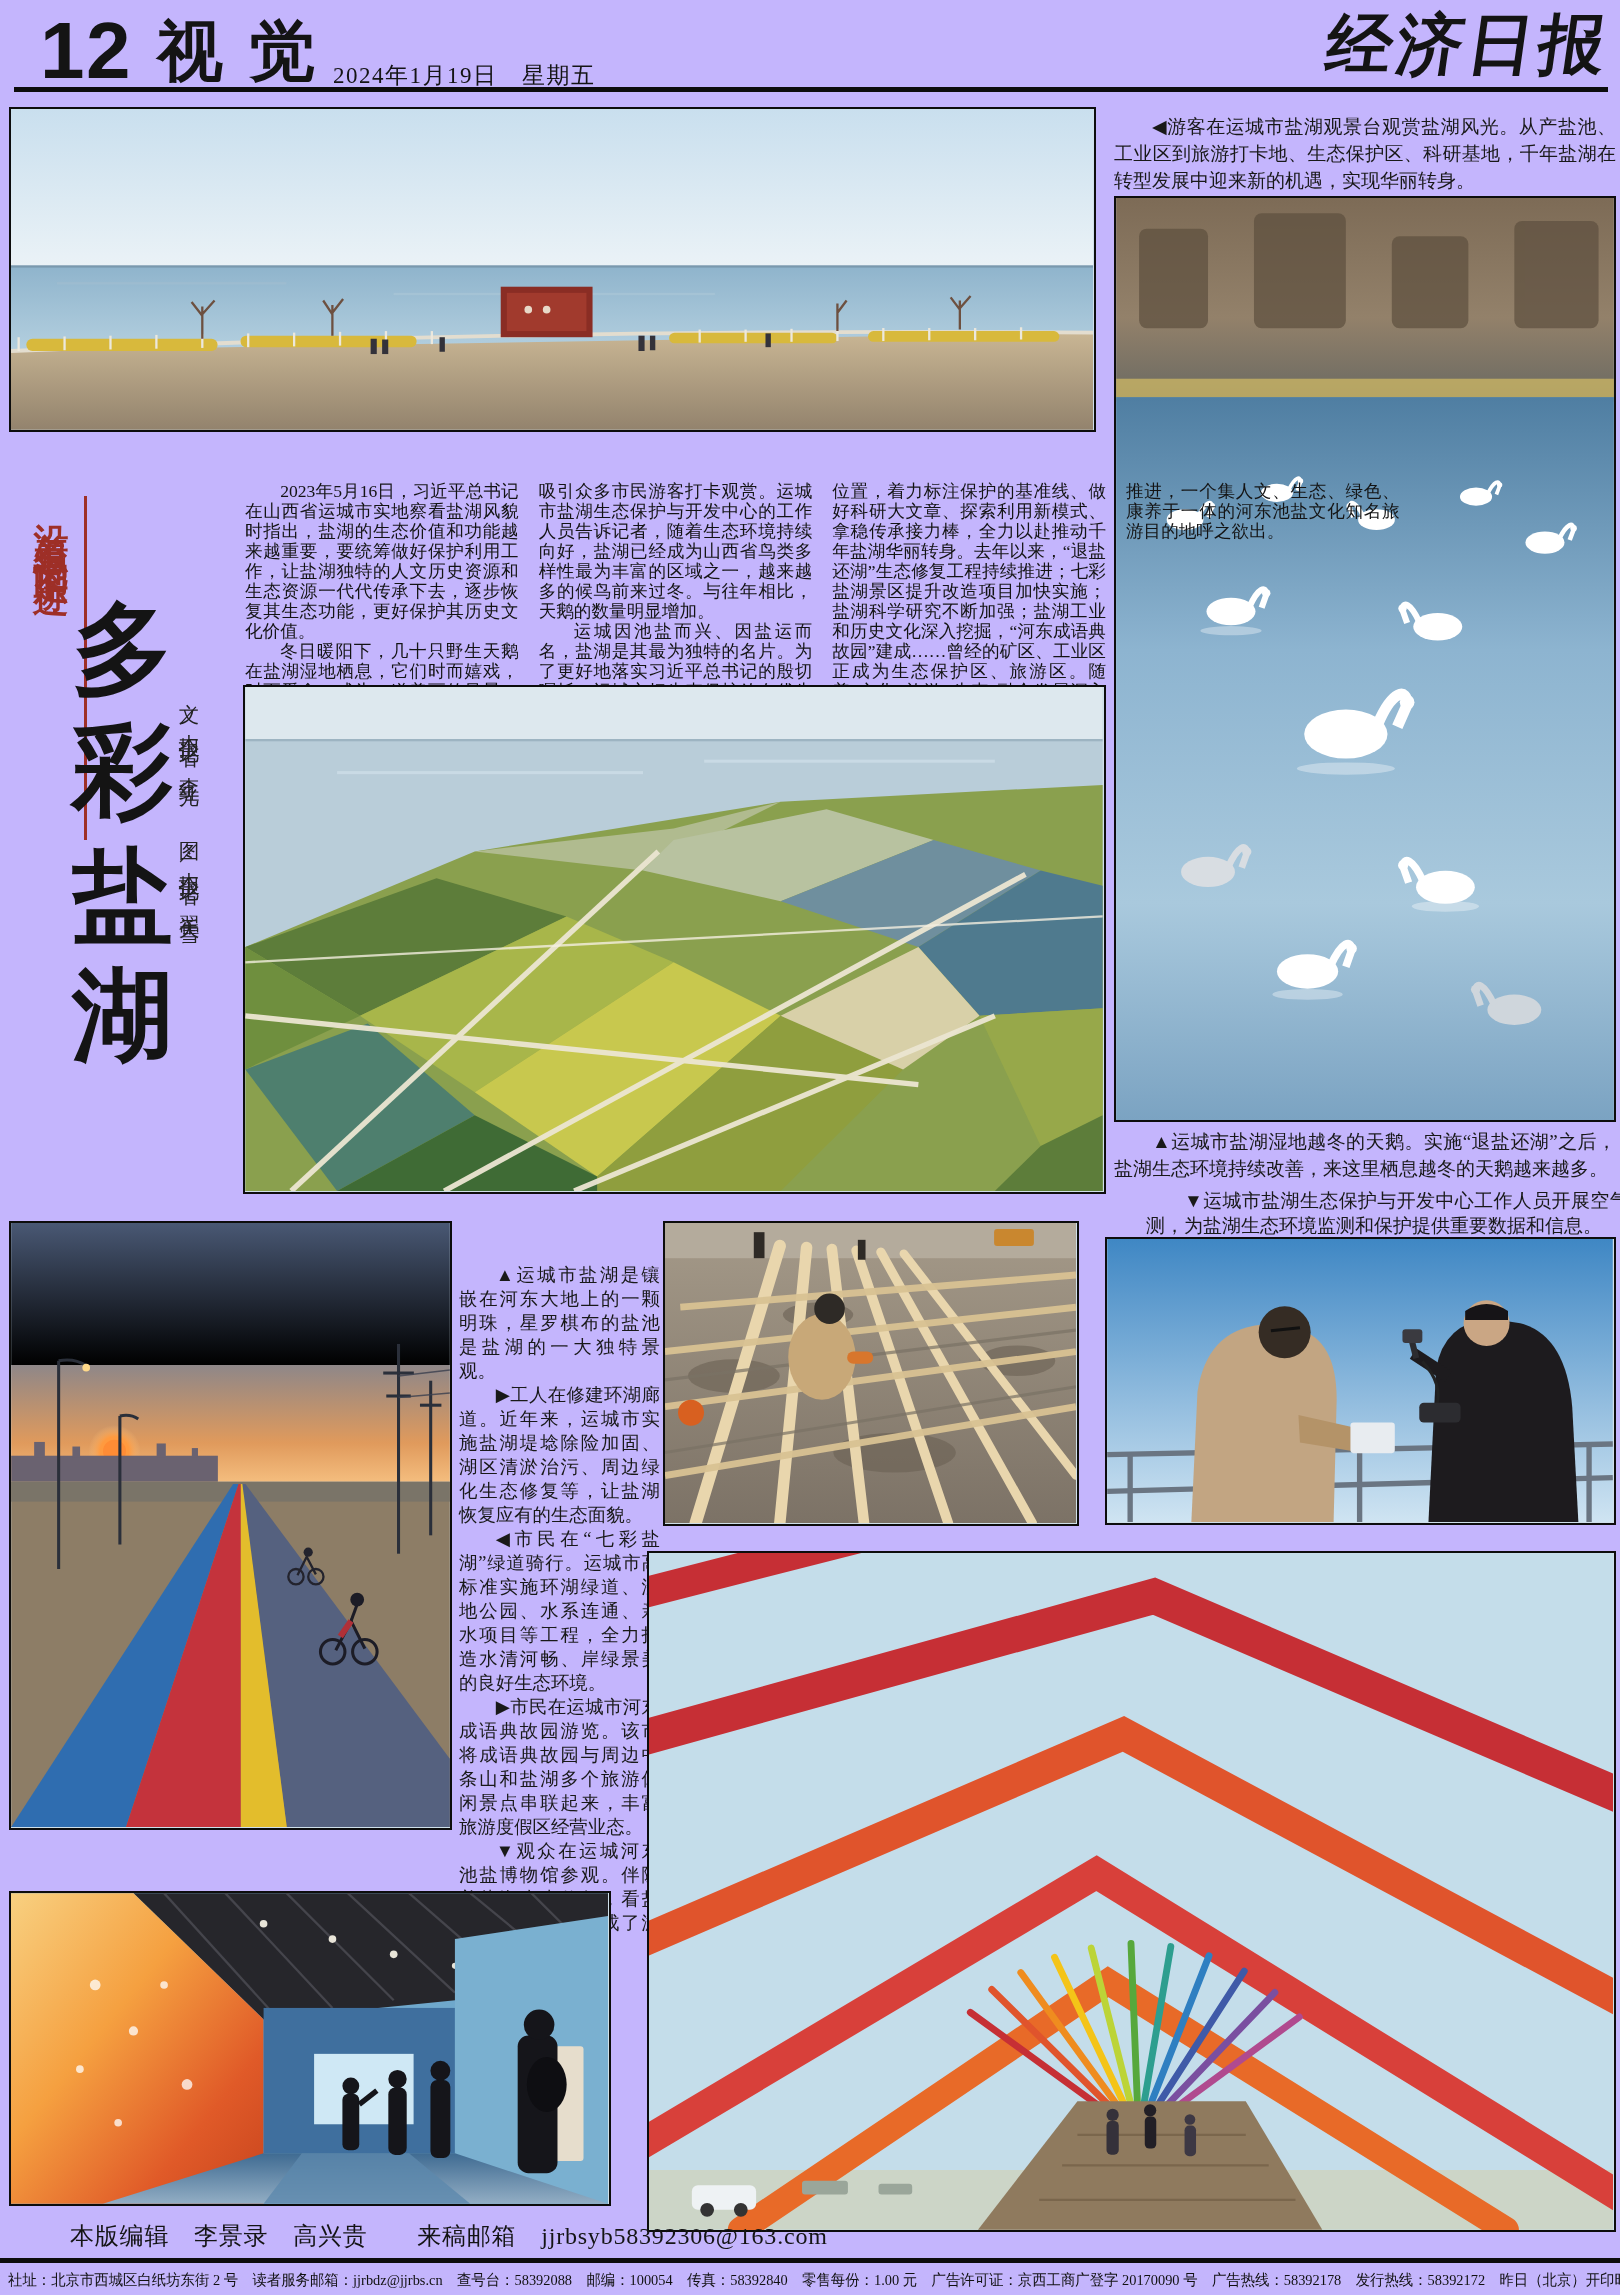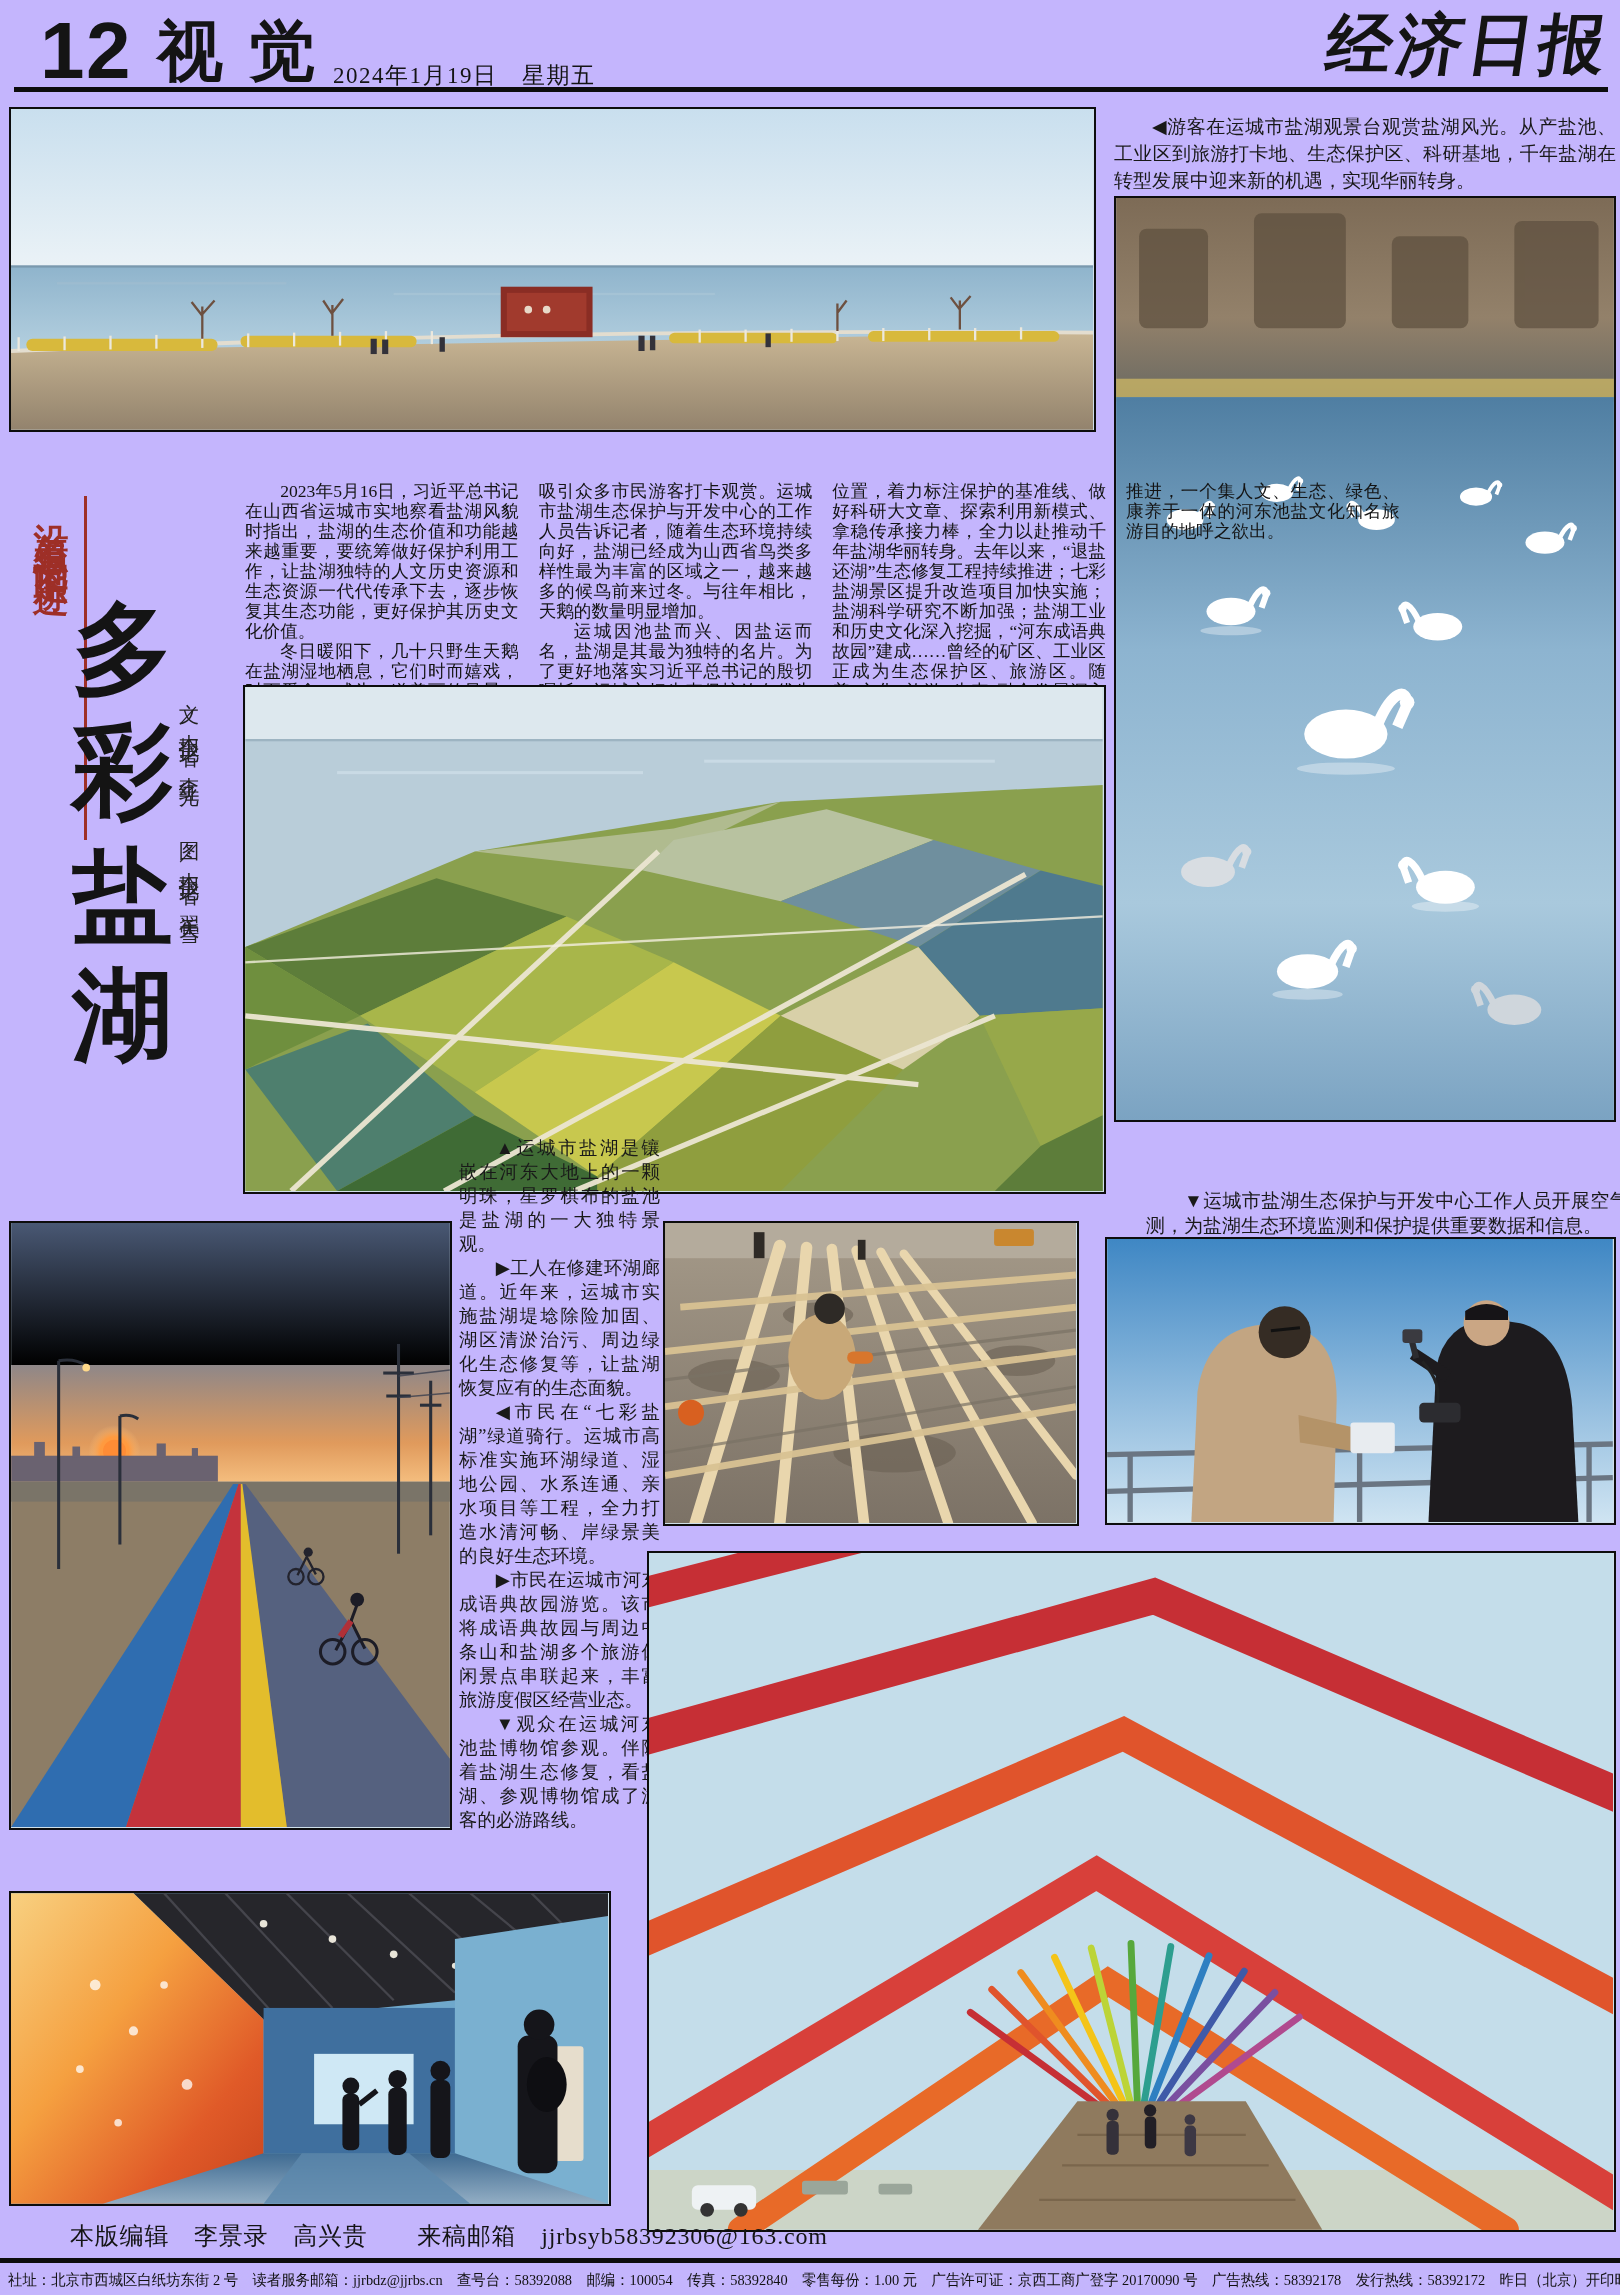--- a/index.html
+++ b/index.html
@@ -26,21 +26,21 @@
   #byline{left:175px;top:687px;height:459px;font-size:20.7px;letter-spacing:4.6px;color:#222;}
   
   #article{left:245px;top:438px;width:861px;height:231px;column-count:3;column-gap:20px;
            font-size:17.6px;line-height:20px;text-align:justify;margin-top:43px;}
   #article p{margin:0;text-indent:2em;}
   
   .cap{font-size:19px;line-height:27px;text-align:justify;text-indent:2em;color:#191919;}
   #cap-top-right{left:1114px;top:101px;width:502px;margin-top:12px;}
   #cap-swans{left:1114px;top:1128px;width:502px;}
   #cap-monitor{left:1146px;top:1188px;width:502px;line-height:25px;}
-  #midcaps{left:459px;top:1136px;width:201px;height:634px;display:flex;flex-direction:column;
+  #midcaps{left:459px;top:1263px;width:201px;height:634px;display:flex;flex-direction:column;
            justify-content:space-between;}
   #midcaps .cap{font-size:18.4px;line-height:24px;}
   
   #editorline{left:70px;top:2220px;font-size:24px;letter-spacing:0.8px;}
   #footerline{left:7.7px;top:2270px;width:1607px;font-size:15.3px;white-space:nowrap;
               transform:scaleX(0.94);transform-origin:left center;color:#111;}
 </style>
 </head>
 <body>
 
@@ -258,20 +258,21 @@
         <path d="M260,659 L1020,245"></path>
         <path d="M0,430 L880,520"></path>
         <path d="M430,659 L980,430"></path>
       </g>
       <g stroke="#f4efe0" stroke-width="3" fill="none" opacity="0.8">
         <path d="M0,360 L1121,300"></path>
       </g>
     </svg>
   </div>
 
+  <div class="abs cap" id="cap-swans">▲运城市盐湖湿地越冬的天鹅。实施“退盐还湖”之后，盐湖生态环境持续改善，来这里栖息越冬的天鹅越来越多。</div>
   <div class="abs cap" id="cap-monitor">▼运城市盐湖生态保护与开发中心工作人员开展空气监测，为盐湖生态环境监测和保护提供重要数据和信息。</div>
 
   <div class="abs photo" style="left:9.2px;top:1221px;width:443px;height:609px;">
     <svg width="439" height="604" viewBox="0 0 573 789">
       <defs>
         <linearGradient id="dusk" x1="0" y1="0" x2="0" y2="1">
           <stop offset="0" stop-color="#495874"></stop>
             <stop offset="0.55" stop-color="#8f87880"></stop>
           <stop offset="0.55" stop-color="#8f8788"></stop>
             <stop offset="0.85" stop-color="#e09a5c"></stop>

